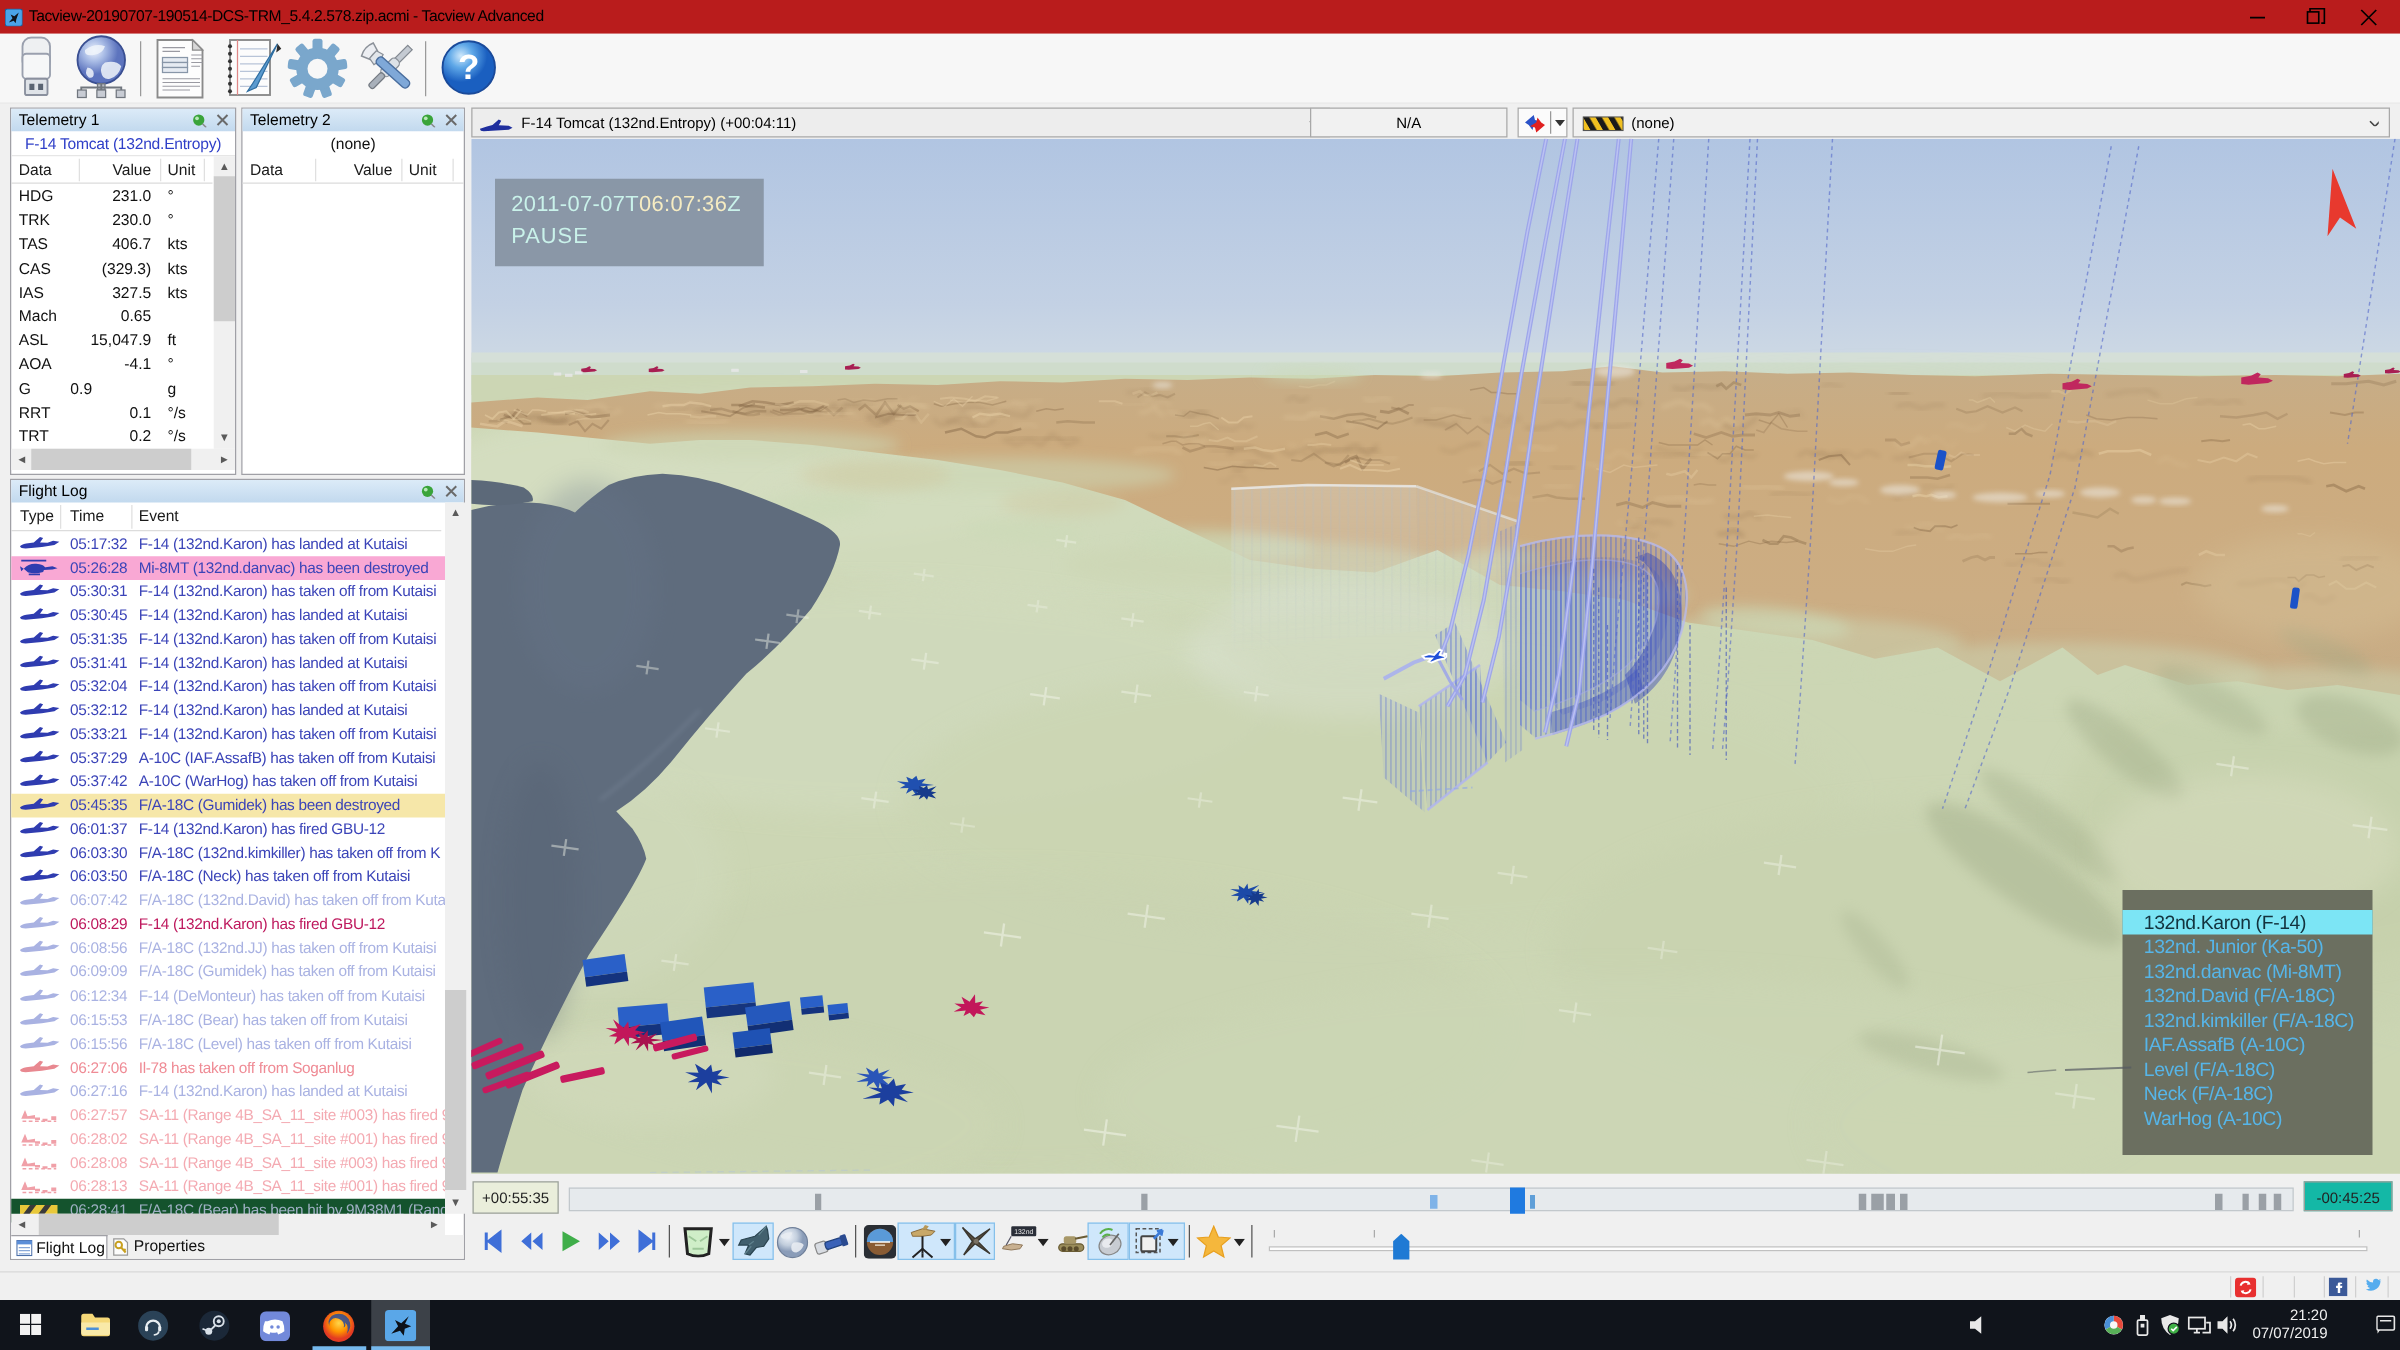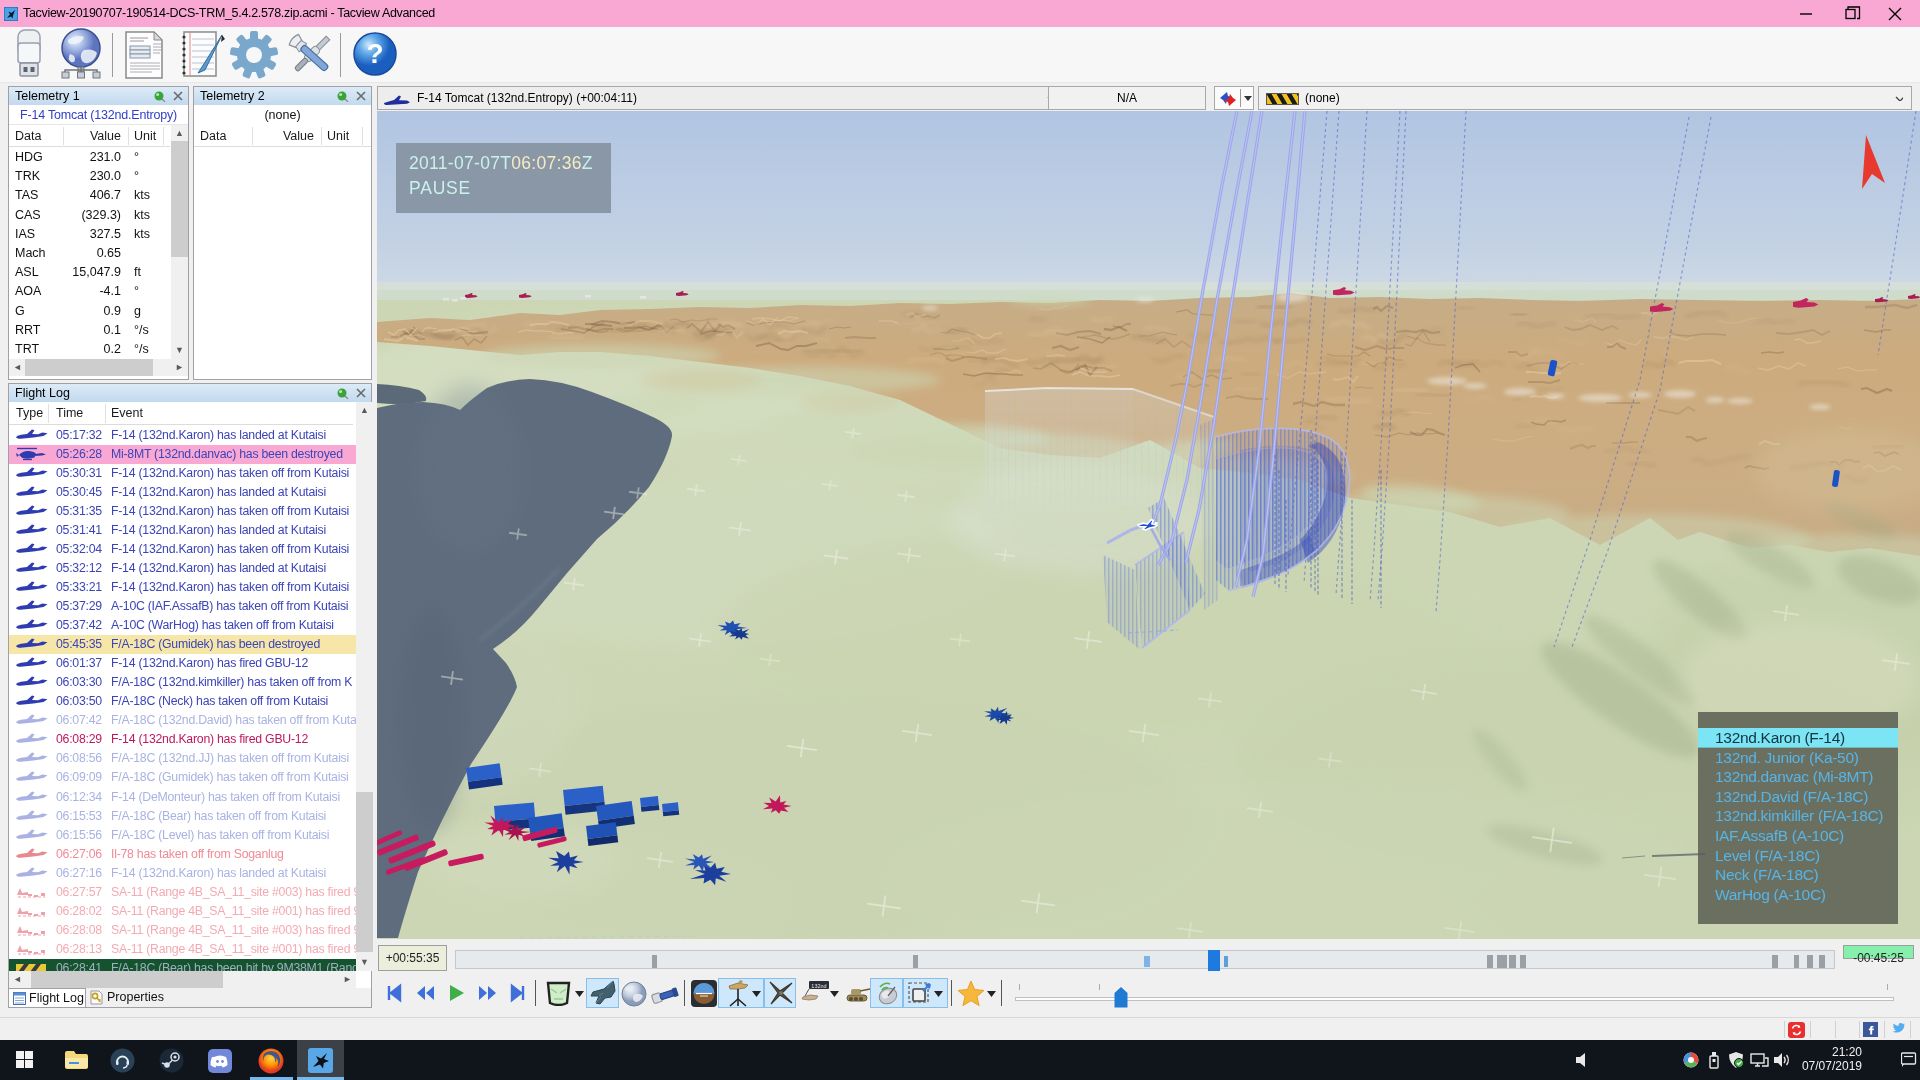--- a/index.html
+++ b/index.html
@@ -1,16 +1,16 @@
 <!DOCTYPE html>
 <html><head><meta charset="utf-8"><style>
 *{margin:0;padding:0;box-sizing:border-box;}
 html,body{width:1920px;height:1080px;overflow:hidden;font-family:"Liberation Sans",sans-serif;background:#f0f0f0;}
 .abs{position:absolute;}
-#titlebar{left:0;top:0;width:1920px;height:27px;background:#f9a8d4;}
+#titlebar{left:0;top:0;width:1920px;height:27px;background:#b91c1c;}
 #titlebar .t{left:23px;top:6px;font-size:12.5px;letter-spacing:-0.32px;color:#000;}
 #toolbar{left:0;top:27px;width:1920px;height:56px;background:#f7f7f7;border-bottom:1px solid #e8e8e8;}
 .vsep{width:1px;background:#9a9a9a;}
 .panel{background:#ffffff;border:1px solid #a0a0a6;}
 .phead{left:0;top:0;right:0;height:18px;background:linear-gradient(#dcebf8,#c2d9ee);font-size:12.5px;color:#000;padding-left:6px;line-height:18px;}
 .combo{background:#f1f1f1;border:1px solid #a8a8a8;font-size:12px;color:#000;}
 .chev{position:absolute;right:8px;top:8px;width:8px;height:5px;}
 .scroll{background:#f0f0f0;}
 .thumb{background:#cdcdcd;position:absolute;}
 .sarr{position:absolute;color:#5a5a5a;font-size:9px;line-height:17px;text-align:center;width:17px;height:17px;}
@@ -226,21 +226,21 @@
       <span class="abs" style="left:0;top:1px;width:112px;text-align:right">15,047.9</span>
       <span class="abs" style="left:125px;top:1px">ft</span>
     </div>
     <div class="abs" style="left:0;top:196.39999999999998px;width:161px;height:19px;font-size:12.5px;color:#111">
       <span class="abs" style="left:6px;top:1px">AOA</span>
       <span class="abs" style="left:0;top:1px;width:112px;text-align:right">-4.1</span>
       <span class="abs" style="left:125px;top:1px">°</span>
     </div>
     <div class="abs" style="left:0;top:215.59999999999997px;width:161px;height:19px;font-size:12.5px;color:#111">
       <span class="abs" style="left:6px;top:1px">G</span>
-      <span class="abs" style="left:0;top:1px;width:112px;text-align:right">0.9</span>
+      <span class="abs" style="left:0;top:1px;width:112px;text-align:center">0.9</span>
       <span class="abs" style="left:125px;top:1px">g</span>
     </div>
     <div class="abs" style="left:0;top:234.79999999999995px;width:161px;height:19px;font-size:12.5px;color:#111">
       <span class="abs" style="left:6px;top:1px">RRT</span>
       <span class="abs" style="left:0;top:1px;width:112px;text-align:right">0.1</span>
       <span class="abs" style="left:125px;top:1px">°/s</span>
     </div>
     <div class="abs" style="left:0;top:253.99999999999994px;width:161px;height:19px;font-size:12.5px;color:#111">
       <span class="abs" style="left:6px;top:1px">TRT</span>
       <span class="abs" style="left:0;top:1px;width:112px;text-align:right">0.2</span>
@@ -1213,21 +1213,21 @@
     <div class="abs" style="left:768px;top:5px;width:4px;height:11px;background:#5f9fd8"></div>
     <div class="abs" style="left:1031px;top:4px;width:6px;height:13px;background:#9aa0a6"></div>
     <div class="abs" style="left:1041px;top:4px;width:10px;height:13px;background:#9aa0a6"></div>
     <div class="abs" style="left:1053px;top:4px;width:7px;height:13px;background:#9aa0a6"></div>
     <div class="abs" style="left:1064px;top:4px;width:6px;height:13px;background:#9aa0a6"></div>
     <div class="abs" style="left:1316px;top:4px;width:6px;height:13px;background:#9aa0a6"></div>
     <div class="abs" style="left:1338px;top:4px;width:5px;height:13px;background:#9aa0a6"></div>
     <div class="abs" style="left:1351px;top:4px;width:6px;height:13px;background:#9aa0a6"></div>
     <div class="abs" style="left:1363px;top:4px;width:6px;height:13px;background:#9aa0a6"></div>
   </div>
-<div class="abs" style="left:1843px;top:945px;width:71px;height:14px;background:#86efac;border:1px solid #9aa09a;font-size:12px;text-align:center;line-height:24px;color:#222">-00:45:25</div>
+<div class="abs" style="left:1843px;top:945px;width:71px;height:24px;background:#14b8a6;border:1px solid #9aa09a;font-size:12px;text-align:center;line-height:24px;color:#222">-00:45:25</div>
 <div class="abs" style="left:381px;top:979px;width:26px;height:28px"><svg width="26" height="28">
       <path d="M8 7 v14 M19 7 L10 14 L19 21 Z" stroke="#3f6fd8" stroke-width="2.4" fill="#3f6fd8"></path>
     </svg></div>
 <div class="abs" style="left:412px;top:979px;width:26px;height:28px"><svg width="26" height="28">
       <path d="M13 7 L5 14 L13 21 Z M22 7 L14 14 L22 21 Z" fill="#3f6fd8"></path>
     </svg></div>
 <div class="abs" style="left:443px;top:979px;width:26px;height:28px"><svg width="26" height="28">
       <path d="M7 6 L21 14 L7 22 Z" fill="#3fae49"></path>
     </svg></div>
 <div class="abs" style="left:474px;top:979px;width:26px;height:28px"><svg width="26" height="28">

